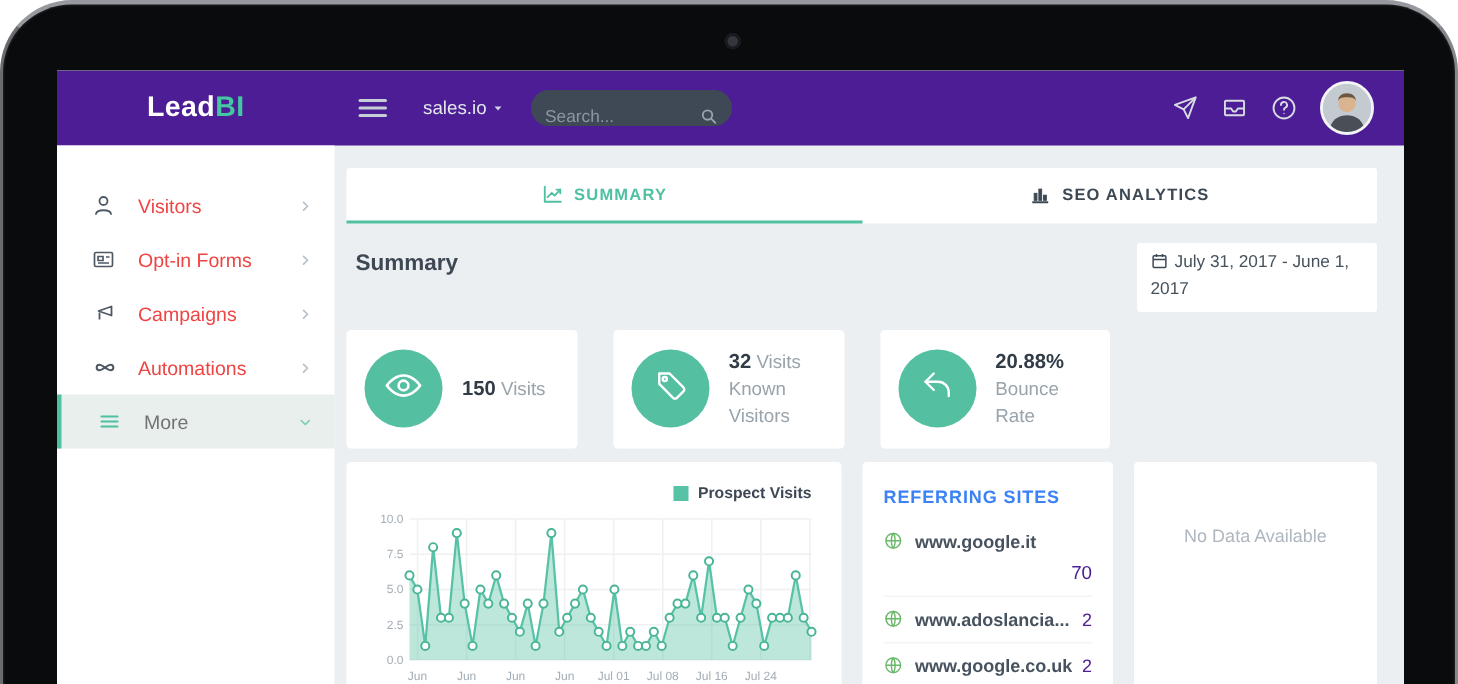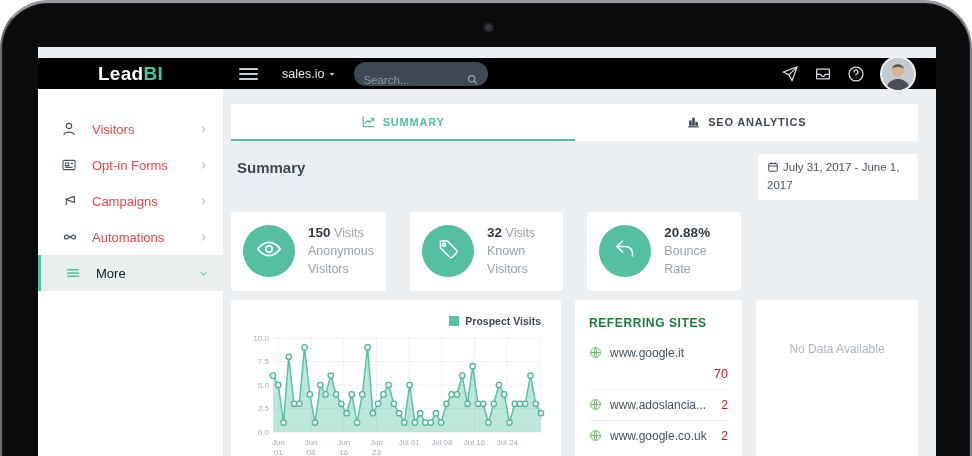--- a/index.html
+++ b/index.html
@@ -15,21 +15,21 @@
             box-shadow: inset 0 0 2px #3a3b3e; }
   .camera { position:absolute; left:481px; top:19px; width:11px; height:11px;
             border-radius:50%; background:#33373d;
             box-shadow: inset 0 0 0 2px #17191c, 0 0 1px #000; }
 
   
   .screen { position:absolute; left:36px; top:44px; width:898px; height:560px;
             background:#eceff2; overflow:hidden; }
 
   
-  .navbar { height:31px; background:#000000; display:flex; align-items:center;margin-top:11px; }
+  .navbar { height:50px; background:#4c1d95; display:flex; align-items:center; }
   .logo { width:185px; text-align:center; font-size:19px; font-weight:bold;
           color:#ffffff; letter-spacing:.3px; }
   .logo .accent { color:#45c8a2; }
   .hamburger { width:19px; margin-left:16px; cursor:pointer; }
   .hamburger div { height:2px; background:#c7ced6; margin:3px 0; border-radius:1px; }
   .workspace { color:#e4e8ed; font-size:12.5px; margin:0 18px 0 24px; cursor:pointer;
                display:flex; align-items:center; gap:4px; }
   .workspace .caret { color:#cfd5dc; display:inline-flex; }
   .searchbox { background:#3f4956; border-radius:12px; height:24px; width:134px;
                display:flex; align-items:flex-end; padding:0 9px; }
@@ -49,21 +49,21 @@
   .body-row { display:flex; height:513px; }
   .sidebar { width:185px; background:#ffffff; padding-top:22px; flex:none; }
   .side-item { height:36px; display:flex; align-items:center;
                padding:0 15px 0 20px; font-size:13px; color:#ef4444;
                border-left:3px solid transparent; cursor:pointer; }
   .side-item .sideicon { display:inline-flex; color:#4e5966; width:18px; }
   .side-item .lbl { margin-left:13px; }
   .side-item .chev { margin-left:auto; color:#b7bfc7; display:inline-flex; }
   .side-item.active { color:#4fc0a2; background:#f2f5f5; border-left-color:#4fc0a2; }
   .side-item.active .sideicon { color:#4fc0a2; }
-  .side-item.expanded { color:#0f172a; background:#e8efec; border-left-color:#4fc0a2;padding-left:24px; }
+  .side-item.expanded { color:#737373; background:#e8efec; border-left-color:#4fc0a2;padding-left:24px; }
   .side-item.expanded .sideicon { color:#4fc0a2; }
   .side-item.expanded .chev { color:#7fcdb7; }
 
   .main { flex:1; padding:15px 18px 0 8px; }
 
   
   .tabbar { background:#ffffff; height:37px; display:flex; border-radius:2px; }
   .tab { flex:1; display:flex; align-items:center; justify-content:center; gap:7px;
          font-size:11px; font-weight:bold; letter-spacing:.8px; color:#3d4854;
          border-bottom:2px solid transparent; cursor:pointer; }
@@ -92,28 +92,28 @@
 
   
   .panels { margin-top:9px; display:grid; grid-template-columns:330px 167px 1fr;
             gap:14px; align-items:start; }
   .card { background:#ffffff; border-radius:3px; }
   .chart-card { padding:13px 14px 10px; height:215px; }
   .legend { display:flex; justify-content:flex-end; align-items:center; gap:6px;
             font-size:10.5px; font-weight:bold; color:#3d4854; margin:2px 6px 3px 0; }
   .swatch { width:10px; height:10px; }
   .ref-card, .kw-card { padding:14px 14px; height:215px; }
-  .panel-title { font-size:12px; letter-spacing:.6px; color:#15803d;
+  .panel-title { font-size:12px; letter-spacing:.6px; color:#3b82f6;
                  font-weight:bold; margin:2px 0 8px; }
   .ref-row { display:flex; flex-wrap:wrap; align-items:center; padding:8px 0;
              border-bottom:1px solid #f1f3f5; font-size:12px; color:#46525e; }
   .ref-row:last-child { border-bottom:none; }
   .ref-row .gicon { display:inline-flex; color:#6cb86a; margin-right:8px; }
-  .ref-row .domain { flex:1; white-space:nowrap; overflow:hidden; cursor:pointer; }
-  .ref-row .count { color:#b91c1c; }
+  .ref-row .domain { flex:1; white-space:nowrap; overflow:hidden; cursor:pointer;font-weight:bold; }
+  .ref-row .count { color:#4c1d95; }
   .ref-row.stacked .count { width:100%; text-align:right; margin-top:7px;
                             font-size:12.5px; }
   .nodata { text-align:center; color:#aeb7bf; font-size:12px; margin-top:28px; }
   svg { display:inline-block; }
 </style>
 </head>
 <body>
 
 <div class="stage">
   <div class="device">
@@ -286,21 +286,21 @@
           </div>
 
           <div class="stats" id="stats">
               <div class="stat">
                 <span class="bubble">
                   <span><svg width="26" height="26" viewBox="0 0 24 24" fill="none" stroke="currentColor" stroke-width="1.6">
                       <path d="M1.8 12S5.8 5.8 12 5.8 22.2 12 22.2 12 18.2 18.2 12 18.2 1.8 12 1.8 12z"></path>
                       <circle cx="12" cy="12" r="3"></circle>
                     </svg></span>
                 </span>
-                <span class="stat-text"><span class="value">150</span> <span>Visits</span><br><span>Anonymous Visitors</span></span>
+                <span class="stat-text"><span class="value">150</span> <span>Visits</span><br></span>
               </div>
               <div class="stat">
                 <span class="bubble">
                   <span><svg width="24" height="24" viewBox="0 0 24 24" fill="none" stroke="currentColor" stroke-width="1.6" stroke-linejoin="round">
                       <path d="M20.6 13.3 11.4 4H4.5v6.9l9.2 9.3a1.8 1.8 0 0 0 2.6 0l4.3-4.3a1.8 1.8 0 0 0 0-2.6z"></path>
                       <circle cx="8.2" cy="7.7" r="1.4"></circle>
                     </svg></span>
                 </span>
                 <span class="stat-text"><span class="value">32</span> <span>Visits</span><br><span>Known Visitors</span></span>
               </div>

